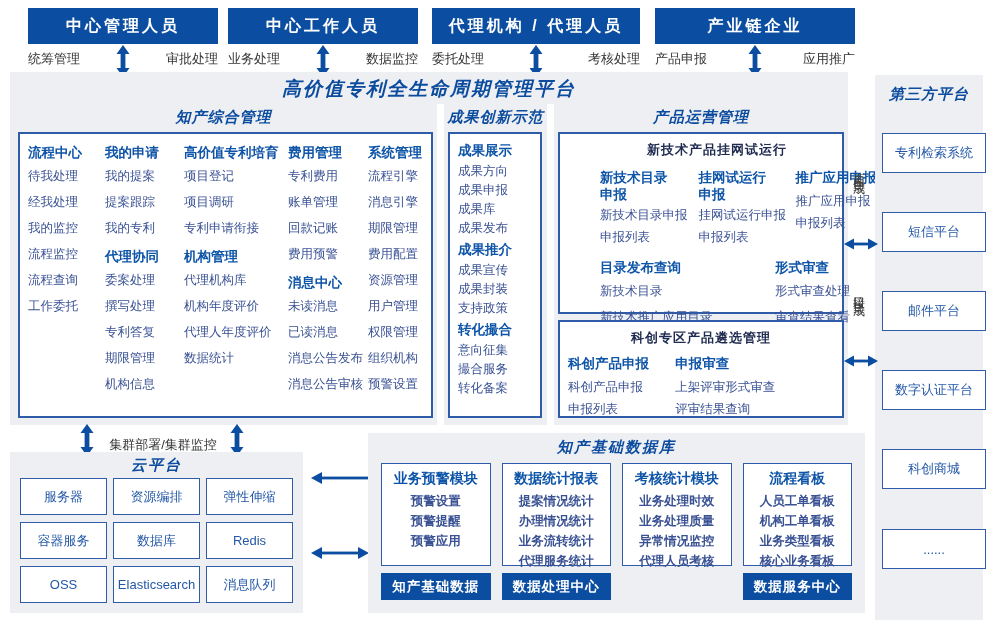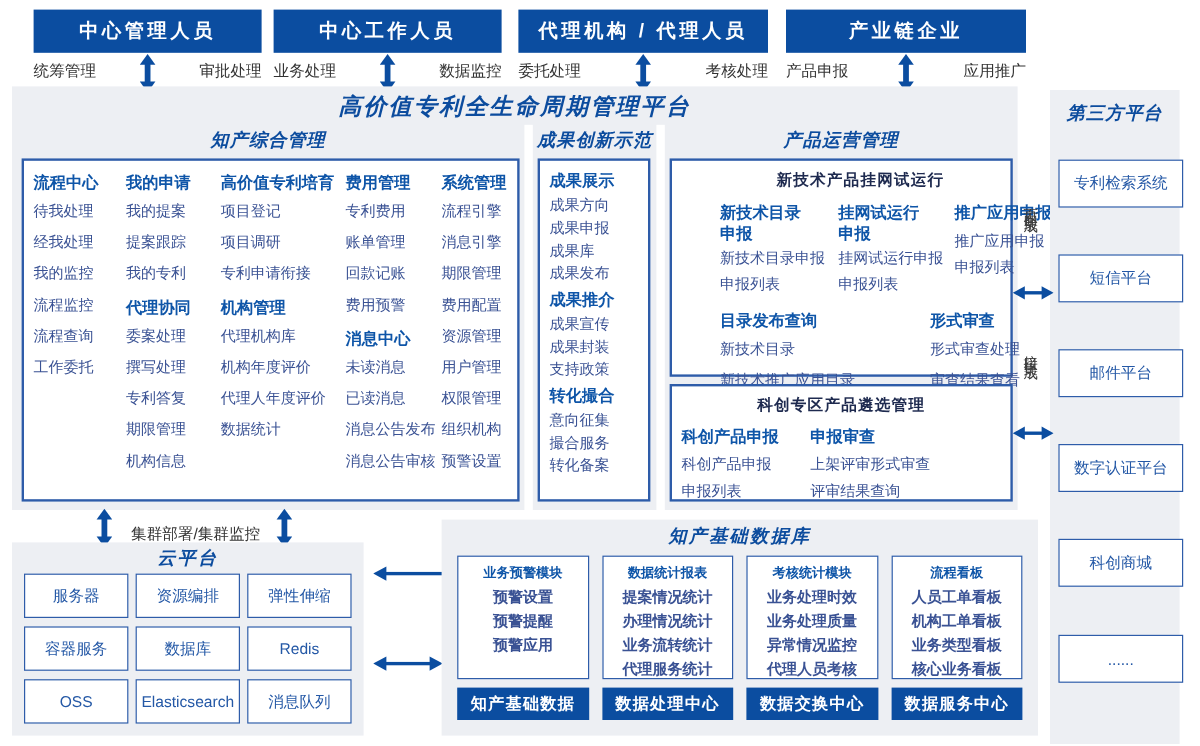--- a/index.html
+++ b/index.html
@@ -98,21 +98,21 @@
                  font-size:13px;color:#333;white-space:nowrap;}
 
   
   .data-panel{position:absolute;left:368px;top:433px;width:497px;height:180px;background:#edeff3;}
   .data-title{position:absolute;top:5px;left:0;width:100%;text-align:center;
               font-size:15px;font-weight:bold;font-style:italic;color:#0c4c9e;letter-spacing:2px;}
   .module-row{position:absolute;left:13px;top:30px;width:471px;display:flex;gap:11px;}
   .module{flex:1;display:flex;flex-direction:column;}
   .module-body{background:#fff;border:1.5px solid #2e5ca9;box-sizing:border-box;height:103px;
                text-align:center;}
-  .module-head{font-size:11px;font-weight:bold;color:#0e55a8;margin-top:6px;white-space:nowrap;}
+  .module-head{font-size:14px;font-weight:bold;color:#0e55a8;margin-top:6px;white-space:nowrap;}
   .module-body .item{margin:0;line-height:19px;margin-top:1px;text-align:center;font-weight:bold;}
   .module-body .item:first-of-type{margin-top:4px;}
   .module-footer{margin-top:7px;height:27px;background:#0b4da0;color:#fff;font-size:13.5px;
                  font-weight:bold;display:flex;align-items:center;justify-content:center;
                  letter-spacing:1px;}
   .arrow-fill{fill:#0b4da0;}
 </style>
 </head>
 <body>
 
@@ -440,21 +440,20 @@
       <div class="module">
         <div class="module-body">
           <div class="module-head">考核统计模块</div>
           <div>
               <div class="item">业务处理时效</div>
               <div class="item">业务处理质量</div>
               <div class="item">异常情况监控</div>
               <div class="item">代理人员考核</div>
             </div>
         </div>
-        <div class="module-footer">数据交换中心</div>
       </div>
       <div class="module">
         <div class="module-body">
           <div class="module-head">流程看板</div>
           <div>
               <div class="item">人员工单看板</div>
               <div class="item">机构工单看板</div>
               <div class="item">业务类型看板</div>
               <div class="item">核心业务看板</div>
             </div>

